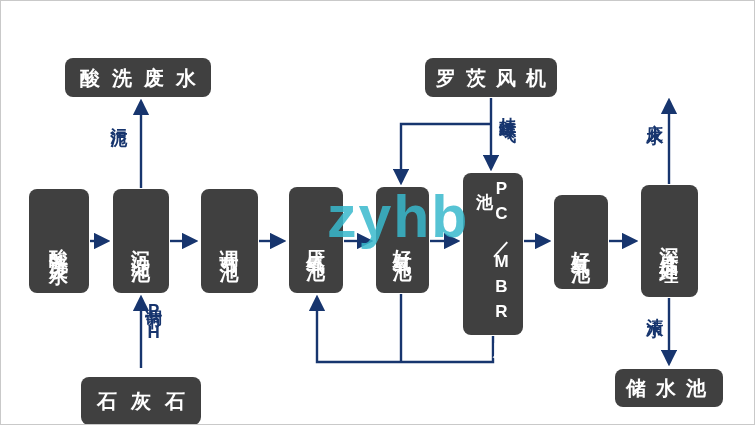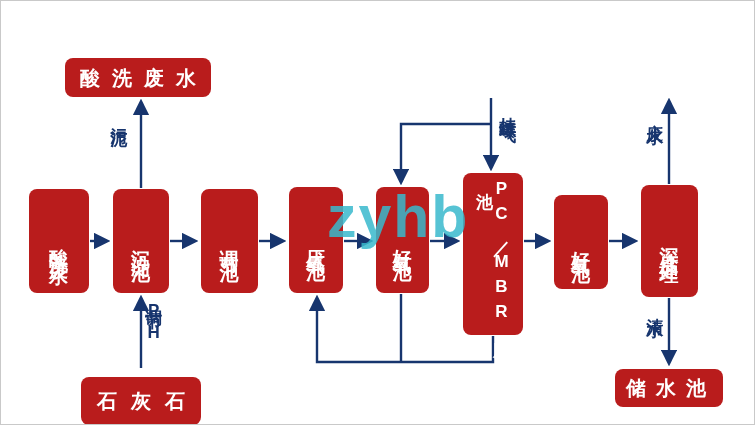--- a/index.html
+++ b/index.html
@@ -18,21 +18,21 @@
     left: 18px; top: 6px;
     font-size: 25px;
     font-weight: bold;
     color: #7a1a14;
     letter-spacing: 2px;
     font-family: "Liberation Serif", serif;
   }
   
   .node {
     position: absolute;
-    background: #b91c1c;
+    background: #404040;
     color: #ffffff;
     border-radius: 8px;
     display: flex;
     align-items: center;
     justify-content: center;
     font-weight: bold;
     font-size: 19px;
     line-height: 1;
   }
   .node.h { font-size: 20px; }
@@ -113,20 +113,21 @@
       <line x1="490" y1="97" x2="490" y2="167" marker-end="url(#arw)"></line>
       <polyline points="490,123 400,123 400,181" marker-end="url(#arw)"></polyline>
       <line x1="668" y1="183" x2="668" y2="100" marker-end="url(#arw)"></line>
       <line x1="668" y1="297" x2="668" y2="362" marker-end="url(#arw)"></line>
       <polyline points="492,335 492,361 316,361 316,297" marker-end="url(#arw)"></polyline>
       <line x1="400" y1="293" x2="400" y2="361"></line>
     </g>
   </svg>
 
   <div class="node h n-acid-top">酸洗废水</div>
+  <div class="node h n-blower">罗茨风机</div>
   <div class="node v n-acid-left">酸洗废水</div>
   <div class="node v n-sed">沉淀池</div>
   <div class="node v n-reg">调节池</div>
   <div class="node v n-ana">厌氧池</div>
   <div class="node v n-aer-mid">好氧池</div>
   <div class="node v n-mbr">PC／MBR膜池</div>
   <div class="node v n-aer-right">好氧池</div>
   <div class="node v n-deep">深度处理</div>
   <div class="node h n-lime">石灰石</div>
   <div class="node h n-storage">储水池</div>

